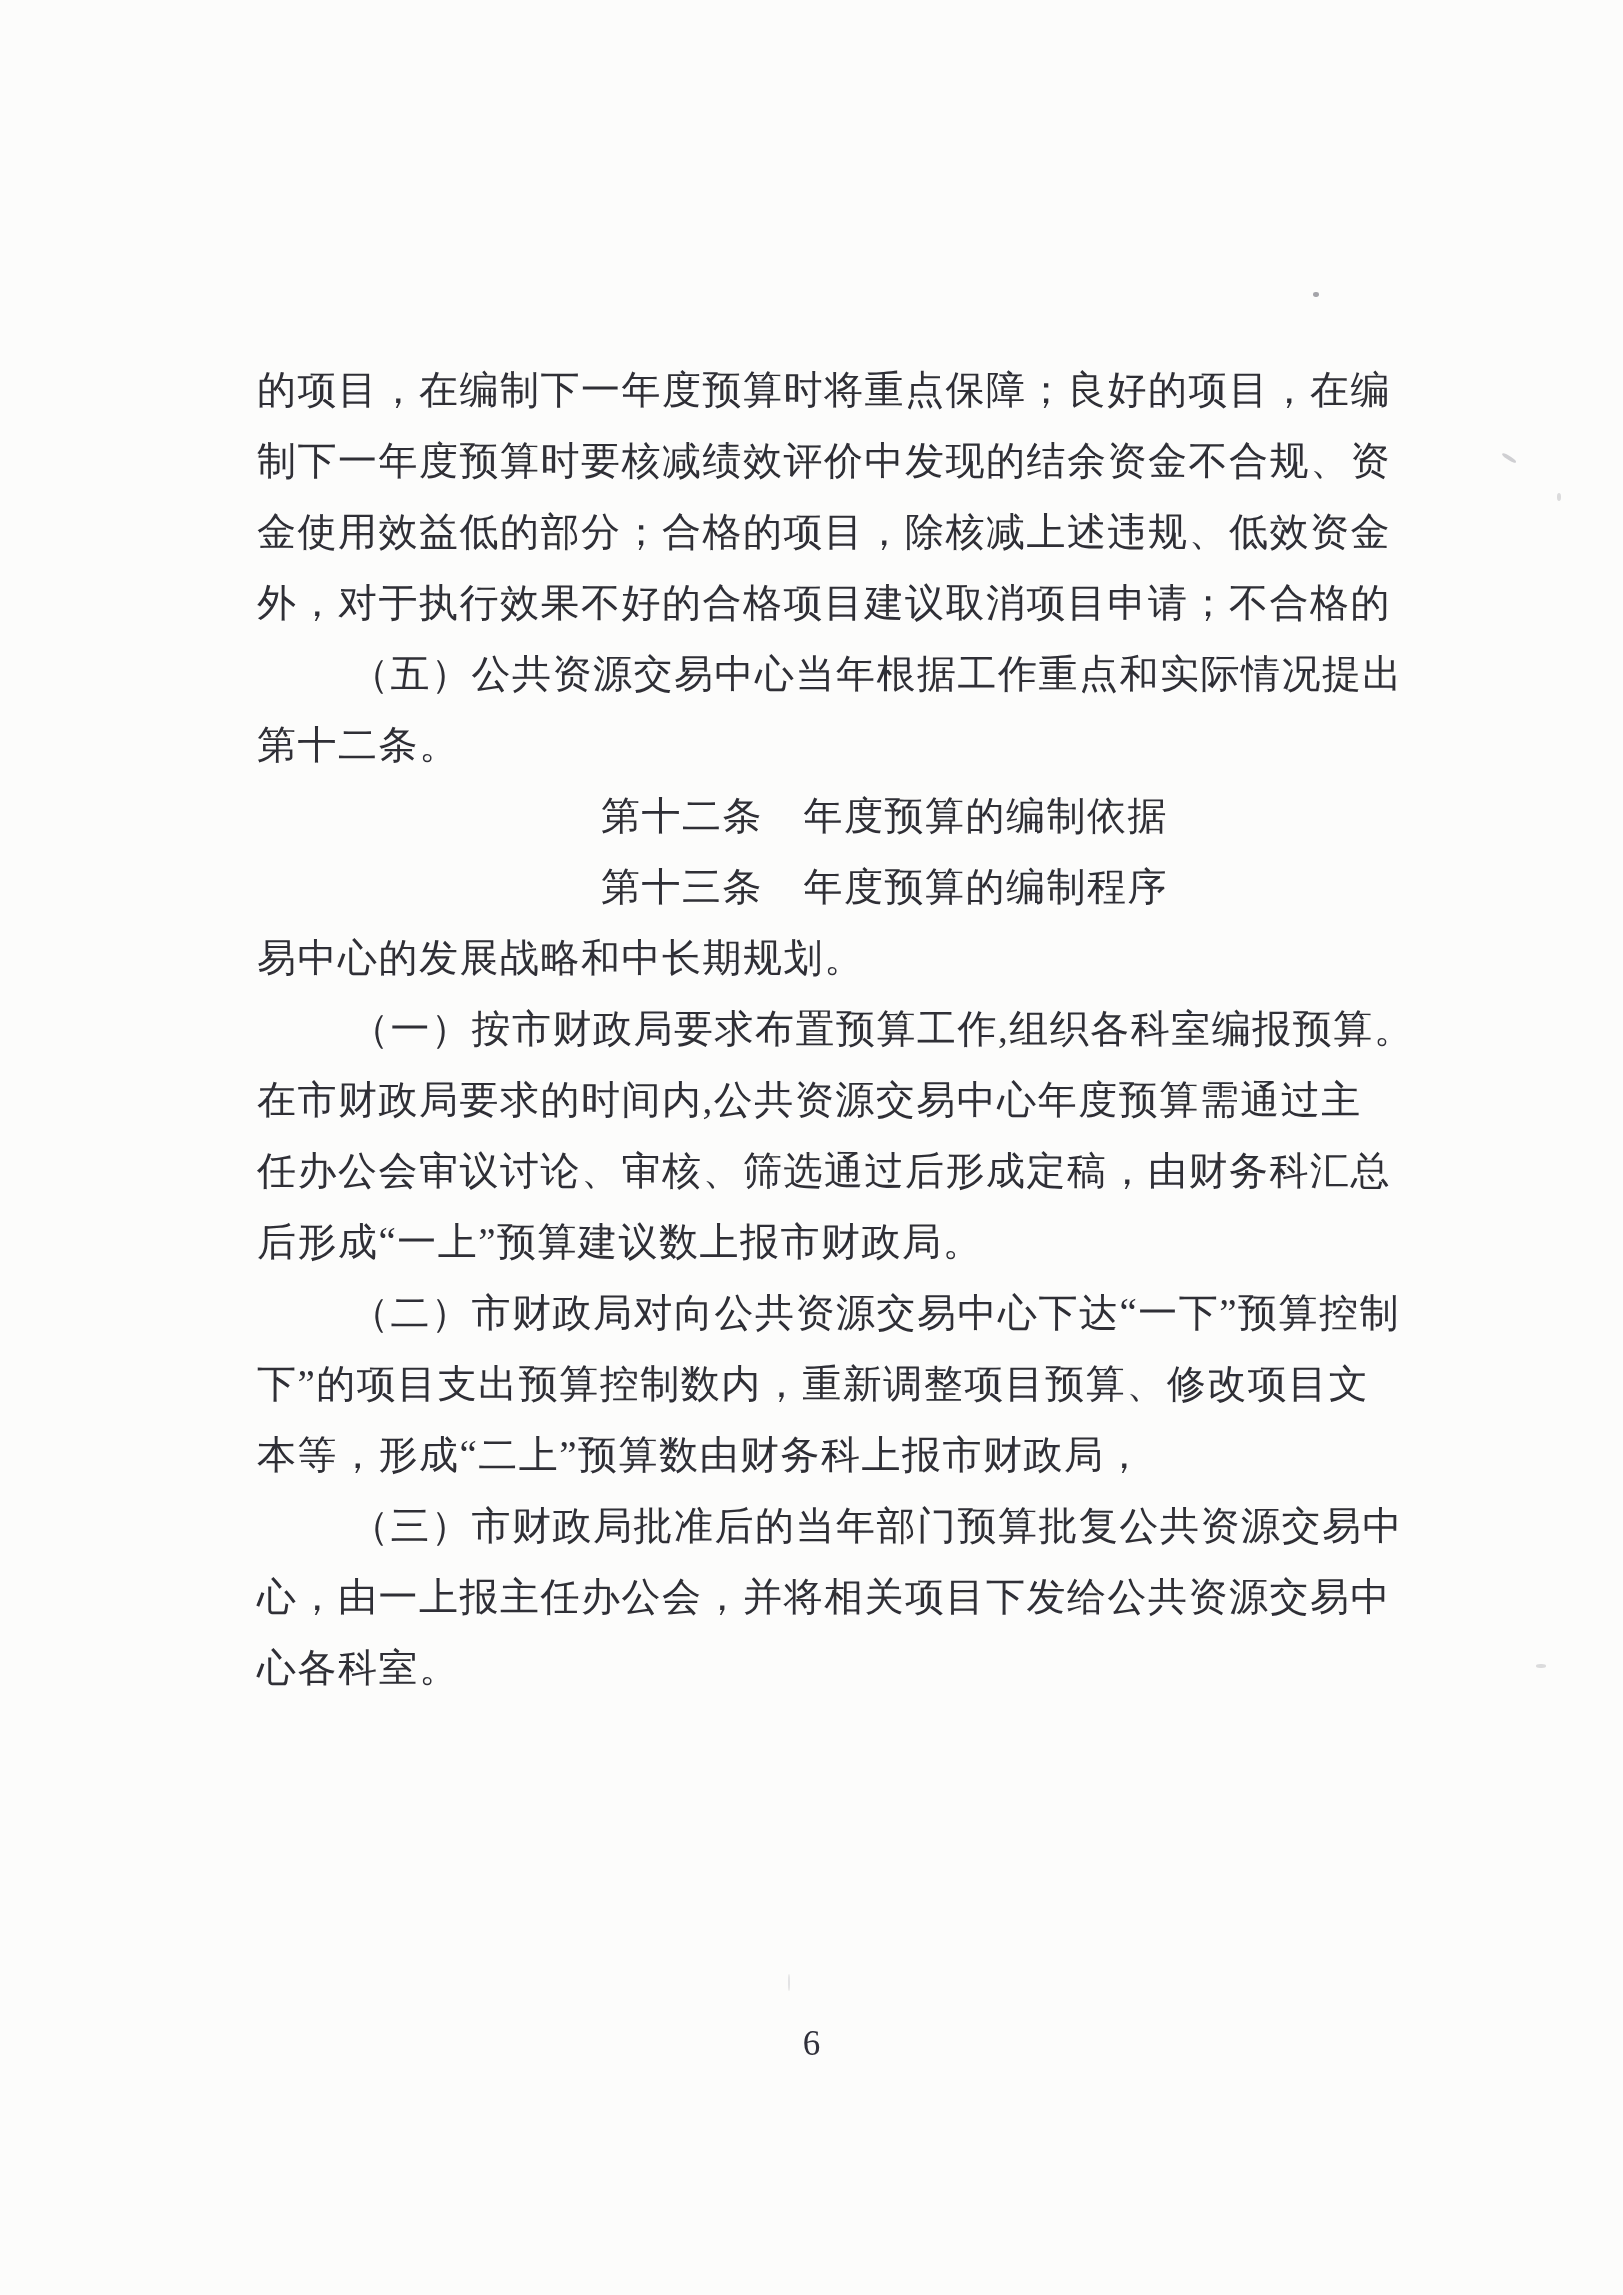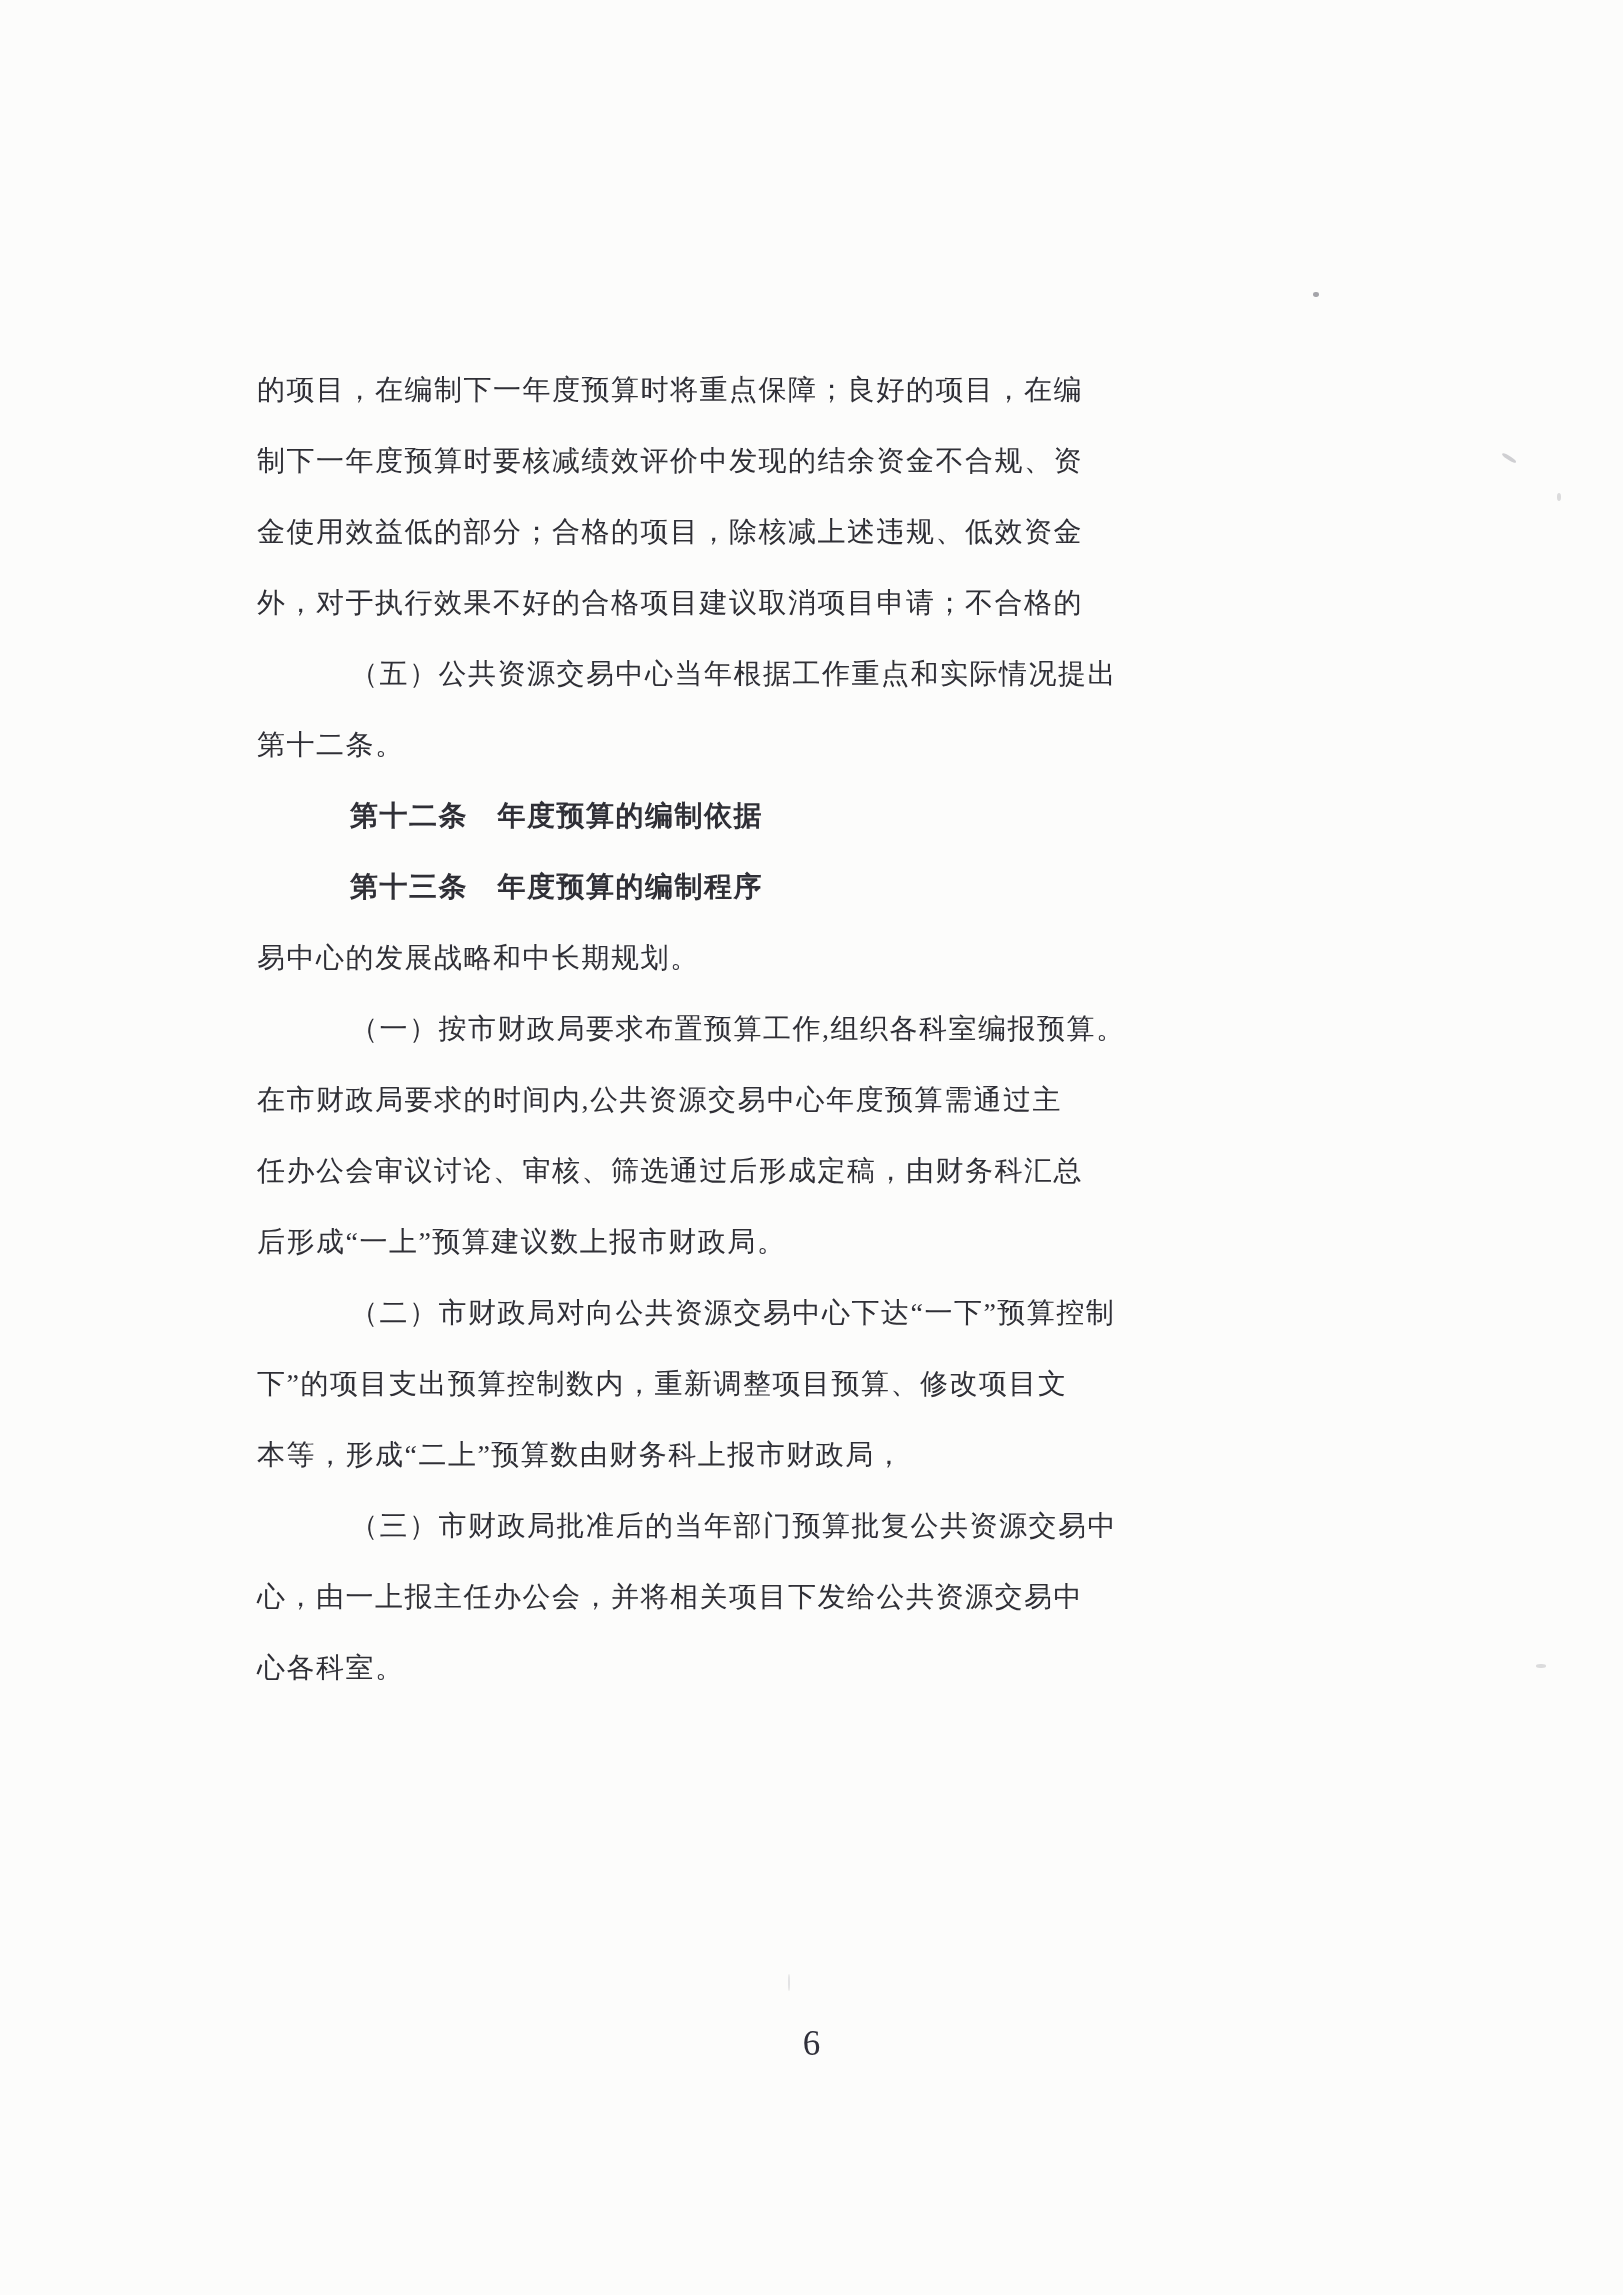--- a/index.html
+++ b/index.html
@@ -21,30 +21,31 @@
   }
   .text-block{
     position:absolute;
     left:257px;
     top:354px;
     width:1162px;
   }
   .line{
     height:71px;
     line-height:71px;
-    font-size:28px;
+    font-size:39px;
     letter-spacing:1.5px;
     color:var(--ink);
     white-space:nowrap;
   }
   .line.indent{
     padding-left:93px;
   }
   .line.bold{
-    font-weight:bold;
+    font-weight:normal;
+    text-align:center;
   }
   .page-number{
     position:absolute;
     top:2019px;
     left:0;
     width:100%;
     text-align:center;
     font-size:35px;
     line-height:49px;
     color:#30303a;

